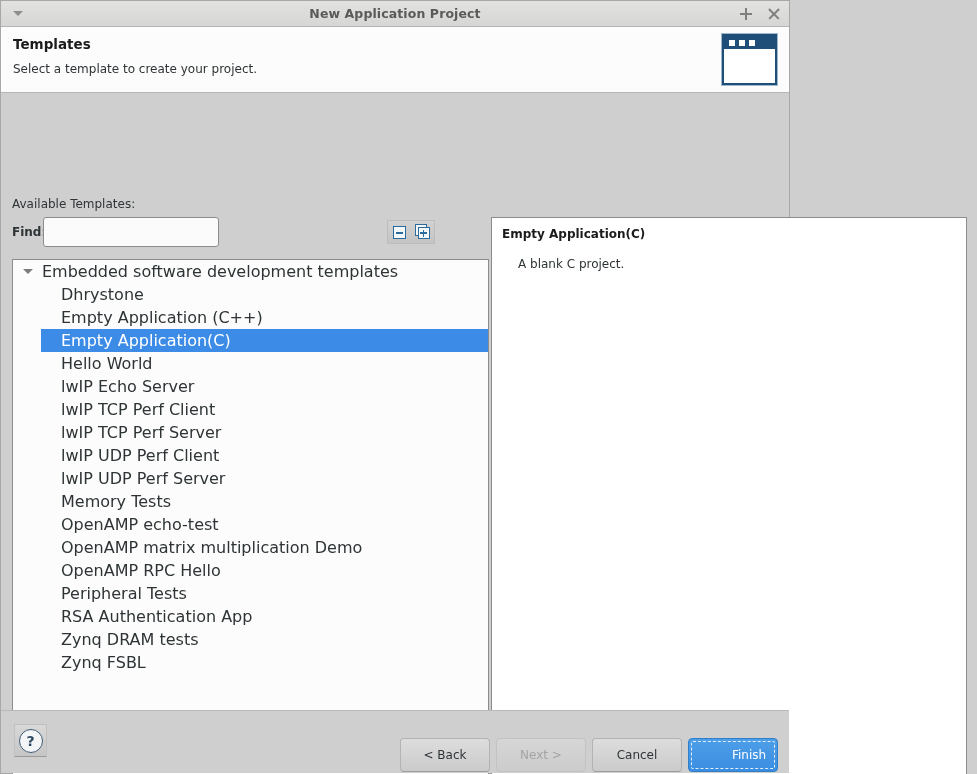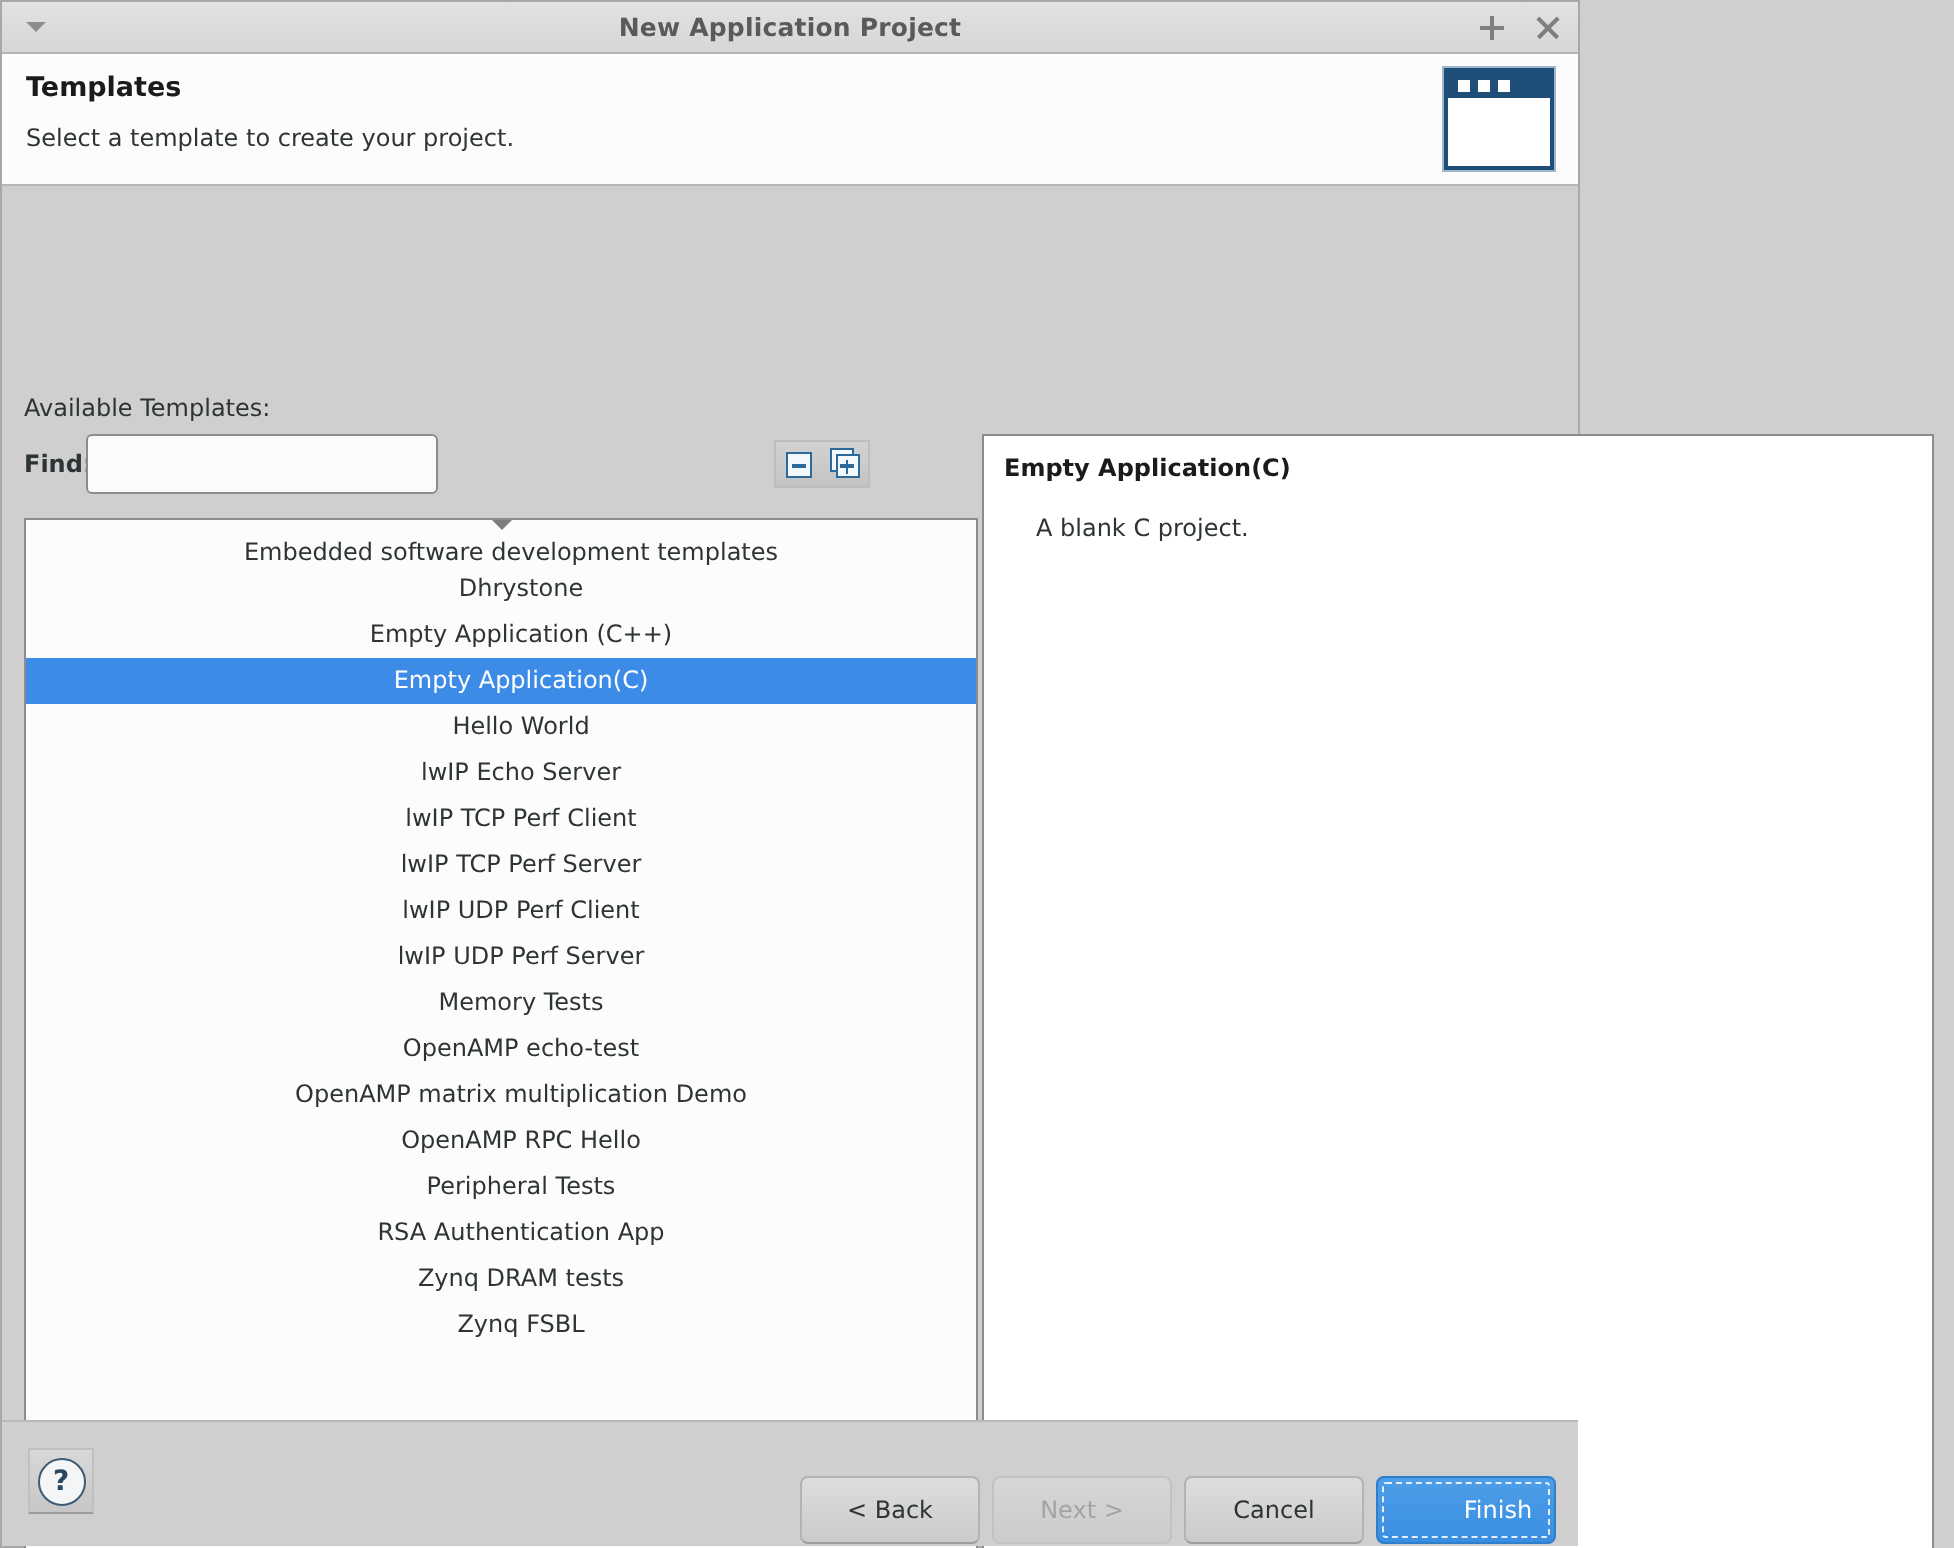--- a/index.html
+++ b/index.html
@@ -228,31 +228,30 @@
     width: 477px;
     height: 533px;
     box-sizing: border-box;
     background: #fcfcfc;
     border: 1px solid #8c8c8c;
     overflow: hidden;
   }
   .tree-row {
     height: 23px;
     line-height: 23px;
-    font-size: 12px;
+    font-size: 16px;
     color: #2e3436;
     padding-left: 10px;
     display: flex;
     align-items: center;
     white-space: nowrap;
     cursor: default;
-    flex-direction: column;
   }
   .tree-row.root { padding-left: 10px; }
-  .tree-row.child { padding-left: 20px; }
+  .tree-row.child { padding-left: 20px; margin-left: 28px; }
   .tree-row.selected {
     background: #3c8ce7;
     color: #ffffff;
   }
   .tri {
     width: 0; height: 0;
     border-left: 5px solid transparent;
     border-right: 5px solid transparent;
     border-top: 5px solid #7d7d7d;
     margin-right: 9px;

